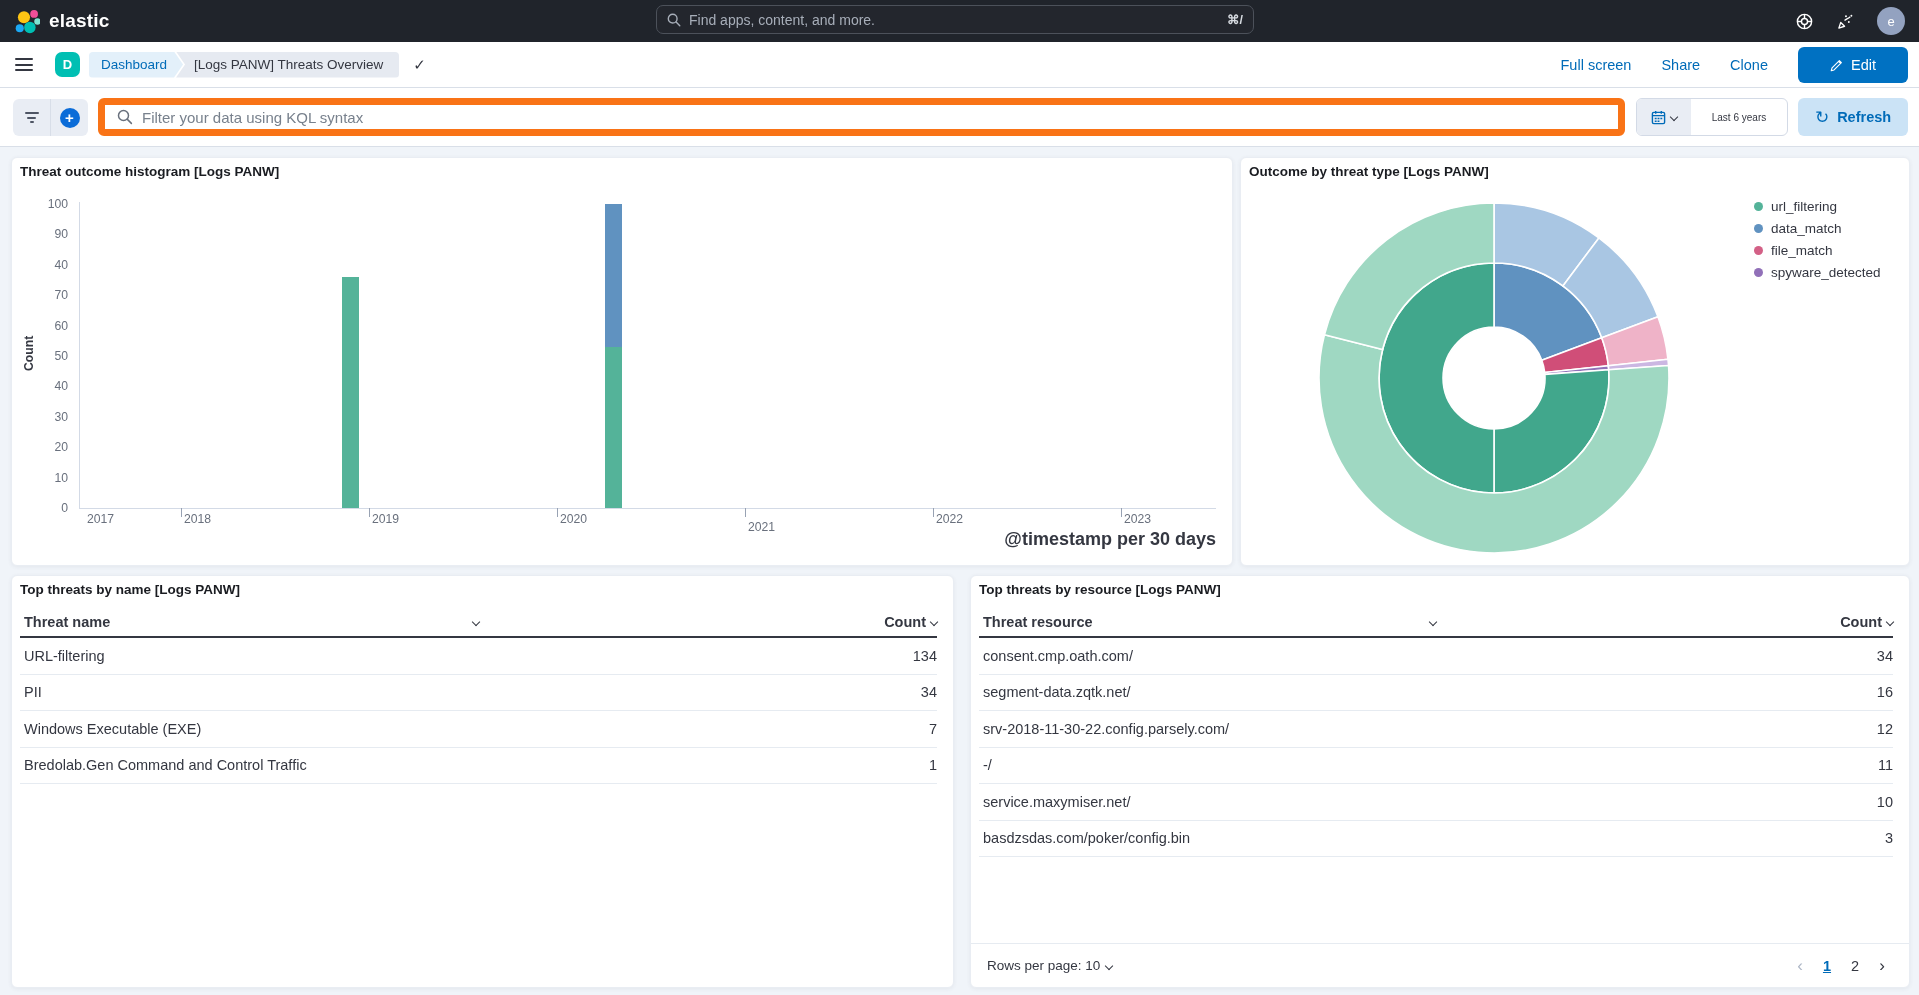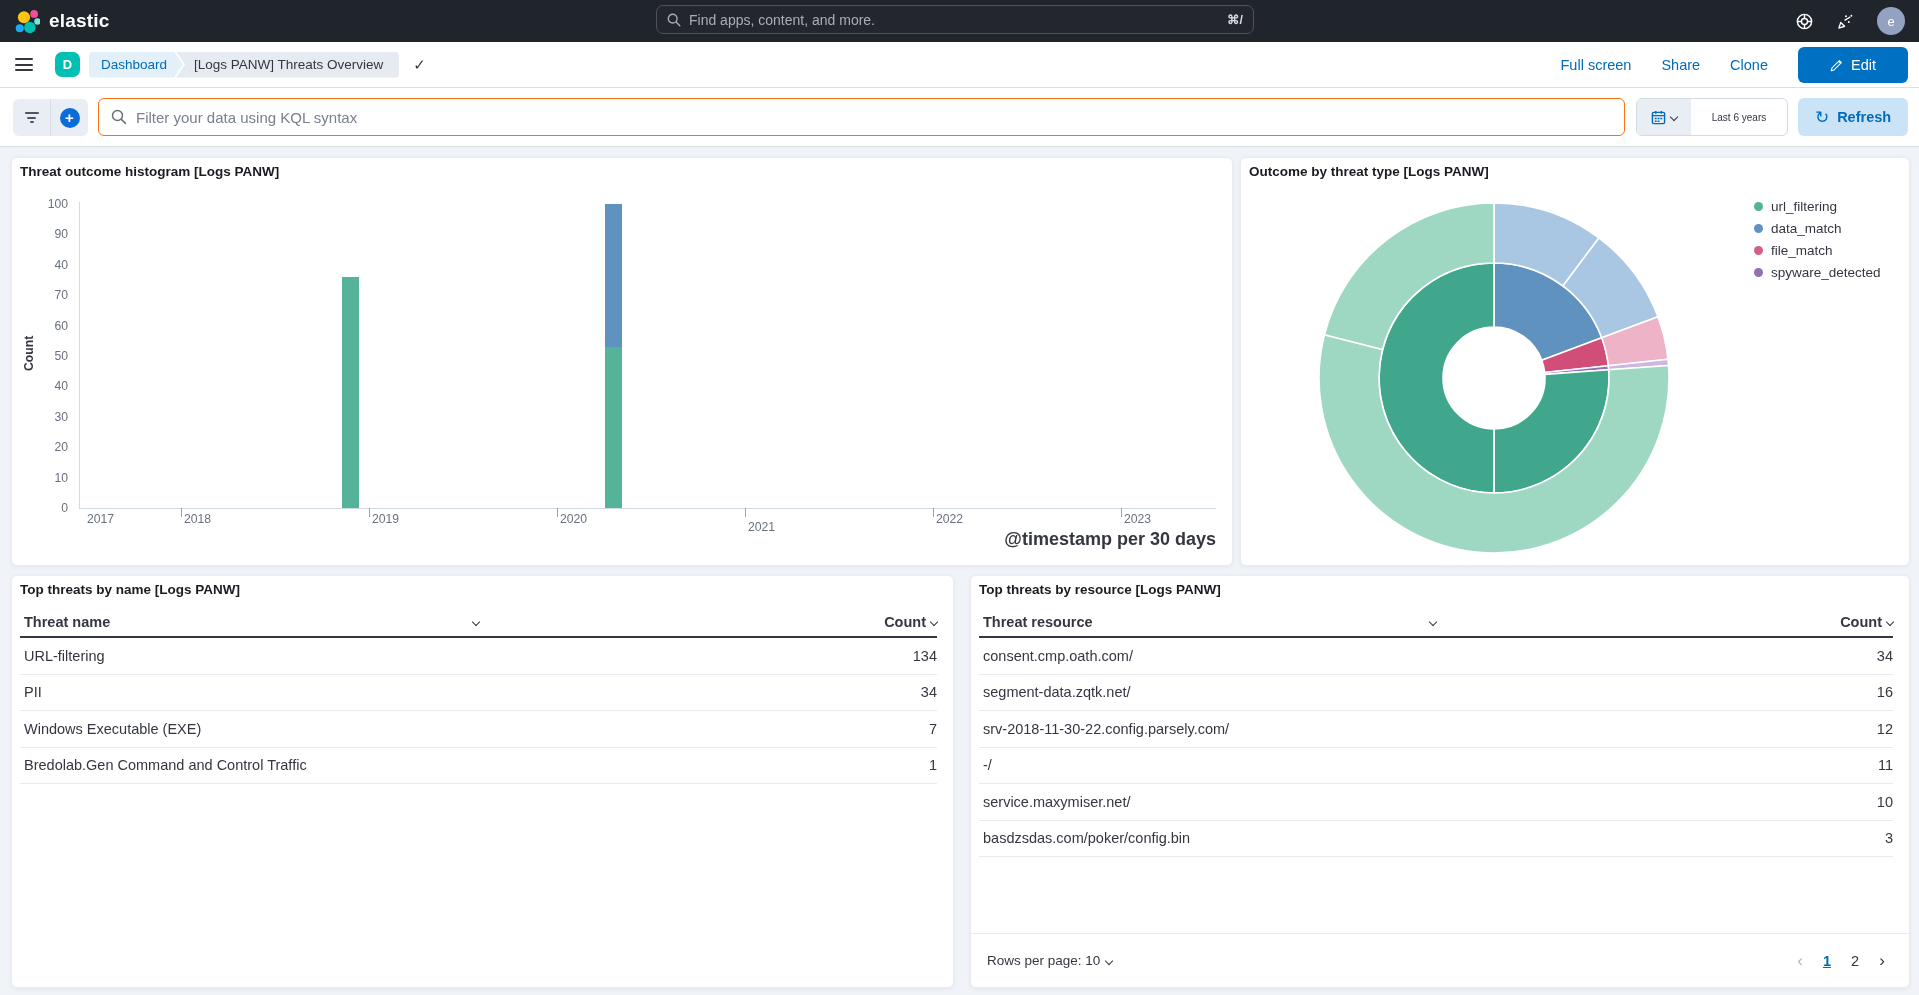--- a/index.html
+++ b/index.html
@@ -37,21 +37,21 @@
   .edit-btn { width:110px; height:36px; background:#0071C2; border-radius:6px; color:#fff; font-size:14.5px; font-weight:500;
     display:flex; align-items:center; justify-content:center; gap:8px; cursor:pointer; }
   
   .filterrow { position:absolute; left:0; top:88px; width:1919px; height:59px; background:#fff; border-bottom:1px solid #D9DFE8; }
   .fgroup { position:absolute; left:13px; top:11px; width:75px; height:37px; background:#E9EDF4; border-radius:6px; display:flex; }
   .fgroup .seg { flex:1; display:flex; align-items:center; justify-content:center; cursor:pointer; }
   .fgroup .seg + .seg { border-left:1px solid #d8dee8; }
   .funnel { display:flex; flex-direction:column; align-items:center; gap:2.5px; }
   .funnel i { display:block; height:2px; background:#4E5564; border-radius:1px; }
   .plus-circle { width:20px; height:20px; border-radius:50%; background:#0B6CD8; color:#fff; font-size:15px; line-height:19px; text-align:center; font-weight:600; }
-  .kql { position:absolute; left:98px; top:10px; width:1527px; height:38px; background:#fff; border:1px solid #f97316; border-radius:6px;
+  .kql { position:absolute; left:98px; top:10px; width:1527px; height:38px; background:#fff; border:7px solid #f97316; border-radius:6px;
     display:flex; align-items:center; padding:0 12px; }
   .kql .ph { color:#78818D; font-size:15px; margin-left:9px; }
   .timegroup { position:absolute; left:1636px; top:10px; width:152px; height:38px; border:1px solid #D3DAE6; border-radius:6px; display:flex; overflow:hidden; background:#fff; }
   .timegroup .cal { width:54px; background:#E9EDF4; display:flex; align-items:center; justify-content:center; gap:5px; cursor:pointer; }
   .timegroup .range { flex:1; display:flex; align-items:center; justify-content:center; font-size:10px; color:#343741; cursor:pointer;text-align:center; }
   .refresh-btn { position:absolute; left:1798px; top:10px; width:110px; height:38px; background:#CBE3F6; border-radius:6px;
     color:#006BB8; font-weight:700; font-size:14.5px; display:flex; align-items:center; justify-content:center; gap:8px; cursor:pointer; }
   .refresh-glyph { font-size:17px; font-weight:400; }
   
   .panel { position:absolute; background:#fff; border-radius:6px; border:1px solid #E9EDF3; box-shadow:0 1px 4px rgba(52,55,65,.07); }
@@ -78,21 +78,21 @@
   .dotgrid { height:22px; display:flex; align-items:center; cursor:pointer; }
   .dotgrid .g { display:grid; grid-template-columns:2.5px 2.5px; grid-auto-rows:2.5px; gap:1.5px; }
   
   .tbl { position:absolute; left:8px; right:16px; top:32px; }
   .tbl-header { display:flex; align-items:center; height:30px; border-bottom:2px solid #343741; font-size:14.5px; font-weight:700; color:#343741; }
   .tbl-row { display:flex; align-items:center; height:36.5px; border-bottom:1px solid #E6EBF1; font-size:14.5px; color:#343741; }
   .c1 { flex:0 0 50%; display:flex; align-items:center; justify-content:space-between; padding-left:4px; cursor:pointer; }
   .c2 { flex:1; display:flex; align-items:center; justify-content:flex-end; gap:5px; cursor:pointer; text-align:right; }
   .tbl-row .c1, .tbl-row .c2 { cursor:default; }
   .chev { width:6px; height:6px; border-right:1.5px solid #343741; border-bottom:1.5px solid #343741; transform:rotate(45deg); display:inline-block; margin-left:6px; }
-  .tfoot { position:absolute; left:0; right:0; bottom:0; height:54px; border-top:1px solid #E6EBF1; display:flex; align-items:center; justify-content:space-between; padding:0 16px; }
+  .tfoot { position:absolute; left:0; right:0; bottom:0; height:44px; border-top:1px solid #E6EBF1; display:flex; align-items:center; justify-content:space-between; padding:0 16px; }
   .rpp { display:flex; align-items:center; font-size:13.5px; color:#343741; cursor:pointer; }
   .pager { display:flex; align-items:center; gap:4px; font-size:14.5px; }
   .pg-arrow { width:22px; text-align:center; font-size:17px; cursor:pointer; }
   .pg-prev { color:#AEB7C6; }
   .pg-next { color:#343741; }
   .pg-num { width:24px; height:24px; display:flex; align-items:center; justify-content:center; cursor:pointer; }
   .pg-num.active { color:#006BB8; font-weight:700; text-decoration:underline; }
   svg { display:block; }
 </style>
 </head>

